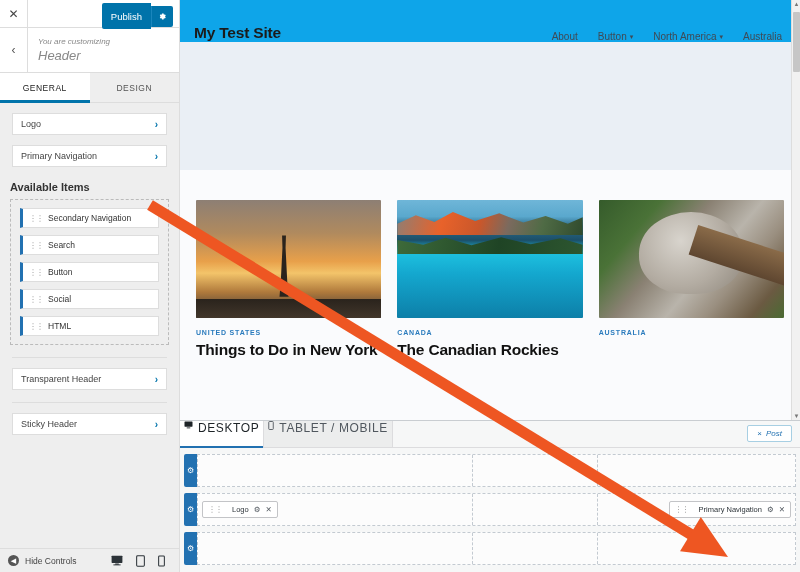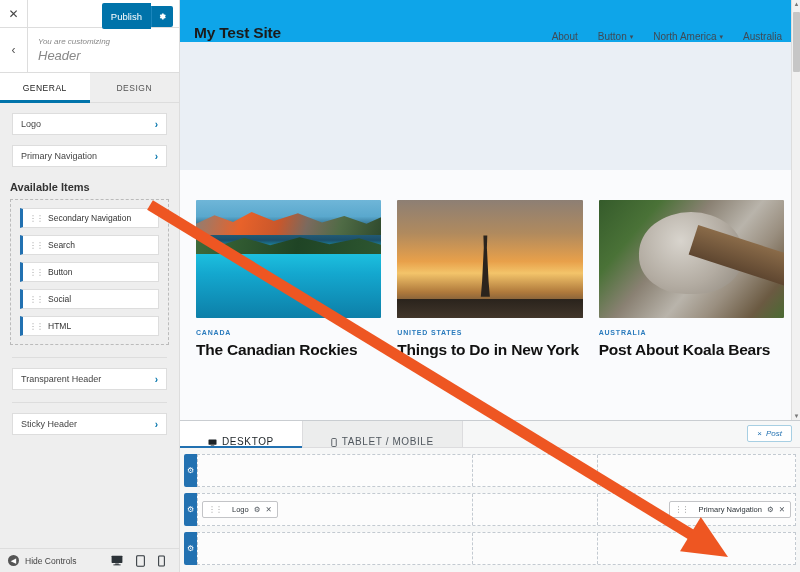--- a/index.html
+++ b/index.html
@@ -228,22 +228,22 @@
     width: 620px; height: 152px;
     background: #f6f7f7;
     border-top: 1px solid #c9cdd1;
   }
   .bld-tabs {
     height: 27px; display: flex; align-items: stretch;
     border-bottom: 1px solid #dcdcde;
     position: relative; background: #f6f7f7;
   }
   .bld-tab {
-    display: flex; align-items: flex-end; gap: 5px;
-    padding: 0 28px; font-size: 10px; letter-spacing: .6px;
+    display: flex; align-items: flex-start; gap: 5px;
+    padding: 0 4px; font-size: 12px; letter-spacing: .6px;
     color: #50575e; cursor: pointer; position: relative;
     background: #eceded;
     border-right: 1px solid #dcdcde;
   }
   .bld-tab.active { background: #fff; color: #1d2327; }
   .bld-tab.active:after {
     content:''; position:absolute; left:0; right:0; bottom:-1px;
     height:2px; background:#2271b1;
   }
   .hide-btn {
@@ -421,33 +421,32 @@
           <span>Australia</span>
         </a>
       </div>
     </div>
 
     <div class="hero"></div>
 
     <div class="cards-band">
       <div class="cards">
         <div class="card">
+          <div class="card-img img-usa"></div>
+          <div class="card-cat">UNITED STATES</div>
+          <div class="card-title">Things to Do in New York</div>
+        </div>
+        <div class="card">
           <div class="card-img img-canada"></div>
           <div class="card-cat">CANADA</div>
           <div class="card-title">The Canadian Rockies</div>
         </div>
         <div class="card">
-          <div class="card-img img-usa"></div>
-          <div class="card-cat">UNITED STATES</div>
-          <div class="card-title">Things to Do in New York</div>
-        </div>
-        <div class="card">
           <div class="card-img img-koala"></div>
           <div class="card-cat">AUSTRALIA</div>
-          <div class="card-title">Post About Koala Bears</div>
         </div>
       </div>
     </div>
 
     <div class="prev-scroll">
       <div class="ar" style="top:1px">▲</div>
       <div class="thumb"></div>
       <div class="ar" style="bottom:1px">▼</div>
     </div>
   </div>

